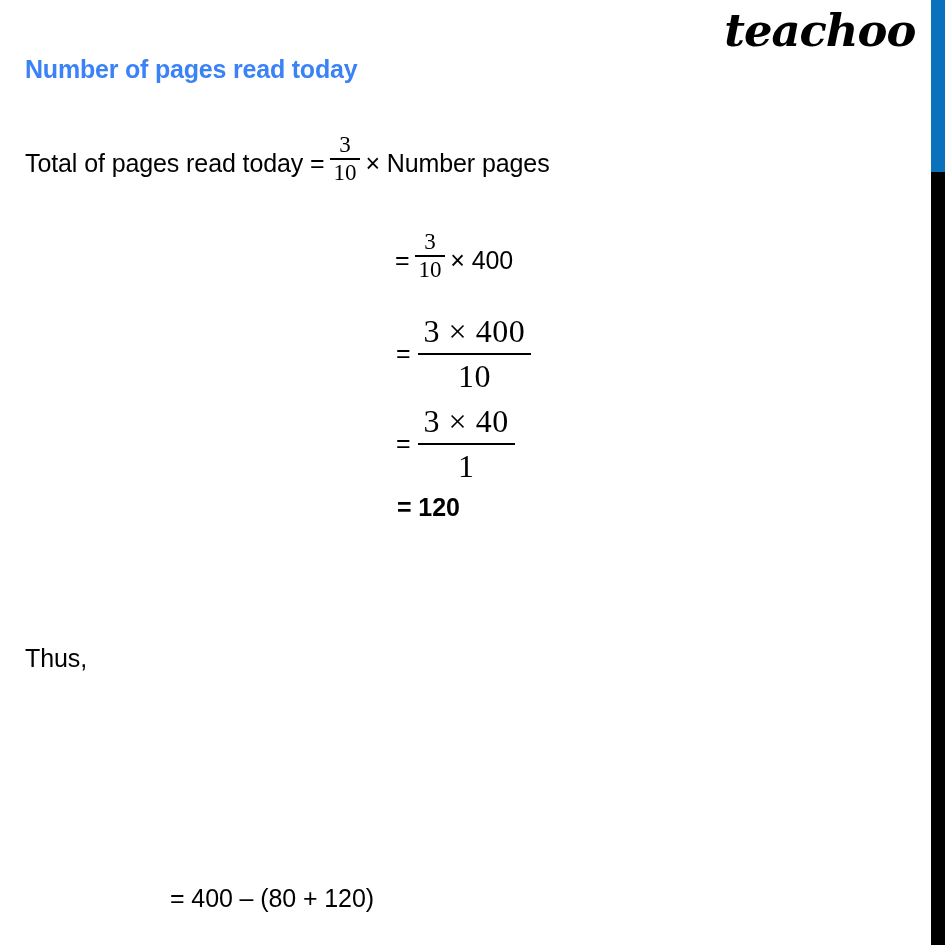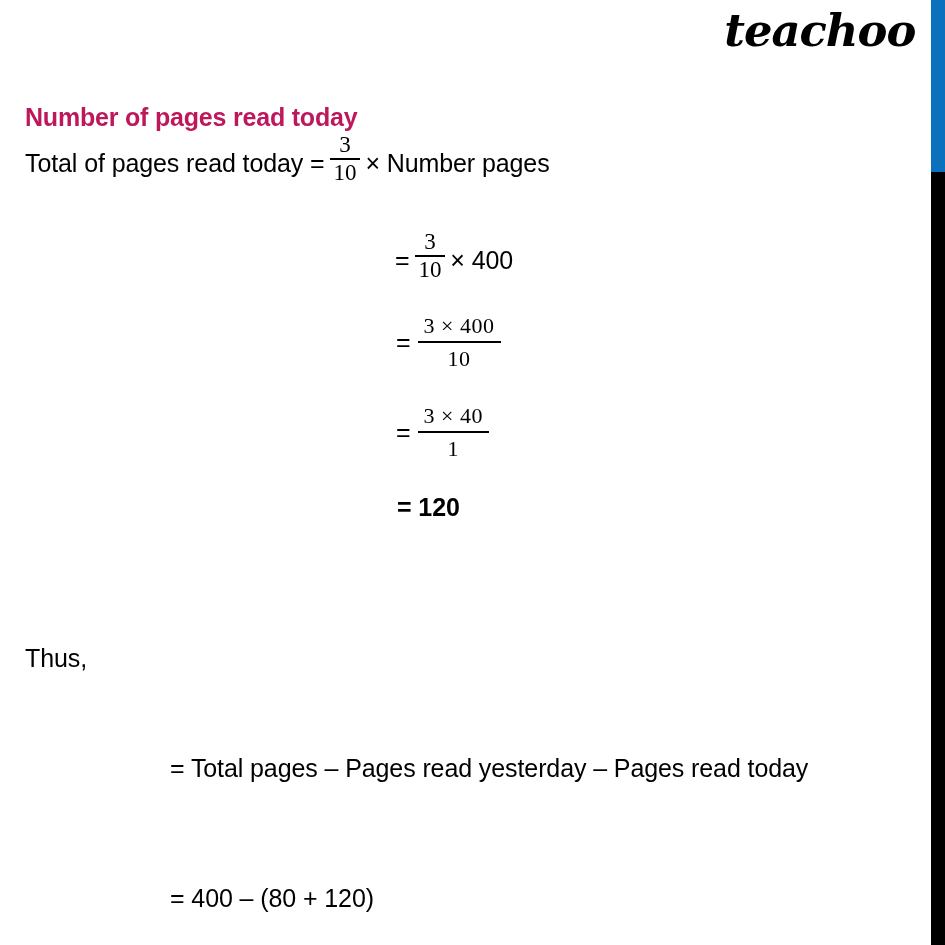--- a/index.html
+++ b/index.html
@@ -108,21 +108,21 @@
   }
   .eqrow .eq {
     font-family: "Liberation Sans", sans-serif;
     font-size: 25px;
     margin-right: 7px;
   }
   .bigfrac {
     display: inline-block;
     text-align: center;
     font-family: "Liberation Serif", serif;
-    font-size: 22px;
+    font-size: 32px;
     line-height: 1.15;
   }
   .bigfrac .num { display: block; padding: 0 6px; letter-spacing: 0.5px; }
   .bigfrac .den { display: block; padding: 0 6px; letter-spacing: 0.5px; }
   .bigfrac .bar {
     display: block;
     height: 2px;
     background: #000;
     margin: 3px 0 3px 0;
   }
@@ -132,21 +132,21 @@
 
 <div id="edge-bars">
   <div id="edge-bar-blue" style="background: rgb(10, 114, 188);"></div>
   <div id="edge-bar-black" style="background: rgb(0, 0, 0);"></div>
 </div>
 
 <div id="logo">teachoo</div>
 
 <div id="content">
 
-  <div class="heading" style="color: #be185d; margin-top: 48px;">Number of pages read today</div>
+  <div class="heading" style="color: #3b82f6;">Number of pages read today</div>
 
   <div class="line" style="left:25px; top:135px;">
     <span>Total of pages read today =</span><span class="frac"><span class="num">3</span><span class="bar"></span><span class="den">10</span></span><span>× Number pages</span>
   </div>
 
   <div class="line" style="left:395px; top:232px;">
     <span>=</span><span class="frac"><span class="num">3</span><span class="bar"></span><span class="den">10</span></span><span>× 400</span>
   </div>
 
   <div class="eqrow" style="left:396px; top:313px;">
@@ -165,18 +165,17 @@
       <span class="bar"></span>
       <span class="den">1</span>
     </span>
   </div>
 
   <div class="line bold" style="left:397px; top:493px;">= 120</div>
 
   <div class="line" style="left:25px; top:624px;margin-top:20px;">Thus,</div>
 
 
-  <div class="line" style="left:170px; top:754px;">=  Total pages – Pages read yesterday – Pages read today</div>
 
 
   <div class="line" style="left:170px; top:884px;">= 400 – (80 + 120)</div>
 
 </div>
 
 </body></html>

